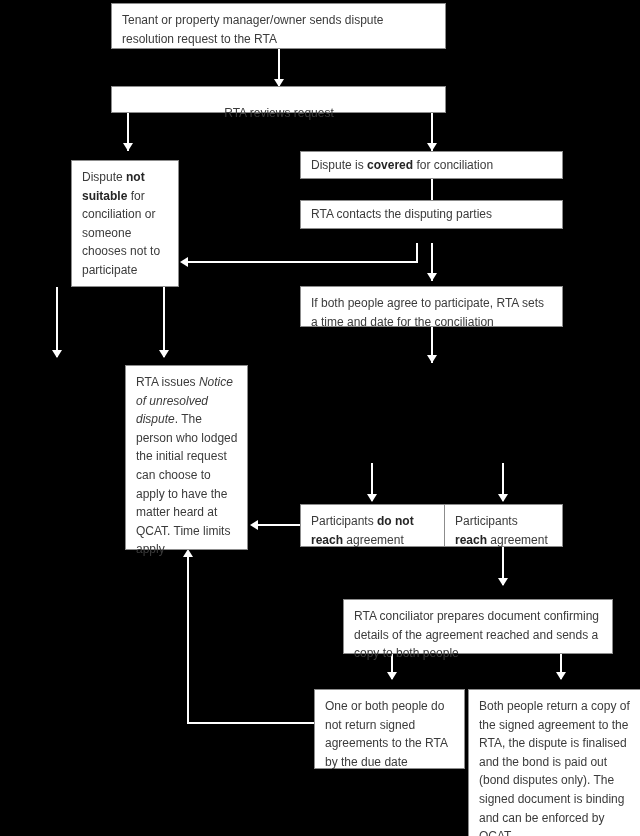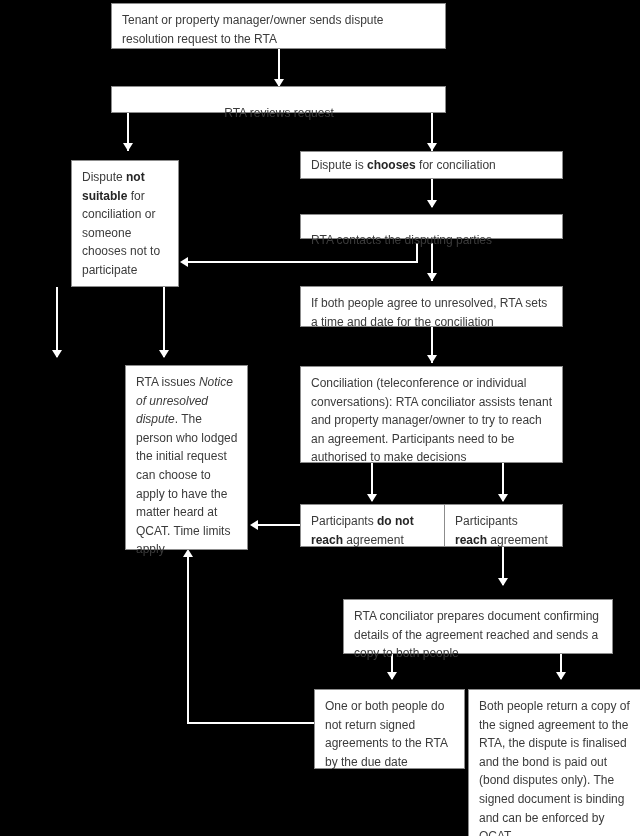--- a/index.html
+++ b/index.html
@@ -112,30 +112,29 @@
   <div class="conn h" style="left:187px; top:722px; width:130px;"></div>
   <div class="conn v" style="left:187px; top:557px; height:166px;"></div>
   <div class="arrow up" style="left:183px; top:549px;"></div>
 
   <div class="node" style="left:111px; top:3px; width:335px; height:46px;">Tenant or property manager/owner sends dispute resolution request to the RTA</div>
 
   <div class="node center" style="left:111px; top:86px; width:335px; height:27px; padding-top:17px;">RTA reviews request</div>
 
   <div class="node" style="left:71px; top:160px; width:108px; height:127px;">Dispute <b>not suitable</b> for conciliation or someone chooses not to participate</div>
 
-  <div class="node" style="left:300px; top:151px; width:263px; height:28px; padding-top:4px;">Dispute is <b>chooses</b> for conciliation</div>
+  <div class="node" style="left:300px; top:151px; width:263px; height:28px; padding-top:4px;">Dispute is <b>covered</b> for conciliation</div>
 
-  <div class="node" style="left:300px; top:214px; width:263px; height:14px; padding-top:16px;">RTA contacts the disputing parties</div>
+  <div class="node" style="left:300px; top:200px; width:263px; height:29px; padding-top:4px;">RTA contacts the disputing parties</div>
 
-  <div class="node" style="left:300px; top:286px; width:263px; height:41px;">If both people agree to unresolved, RTA sets a time and date for the conciliation</div>
+  <div class="node" style="left:300px; top:286px; width:263px; height:41px;">If both people agree to participate, RTA sets a time and date for the conciliation</div>
 
 
   <div class="node" style="left:125px; top:365px; width:123px; height:185px;">RTA issues <i>Notice of unresolved dispute</i>. The person who lodged the initial request can choose to apply to have the matter heard at QCAT. Time limits apply</div>
 
-  <div class="node" style="left:300px; top:366px; width:263px; height:97px;">Conciliation (teleconference or individual conversations): RTA conciliator assists tenant and property manager/owner to try to reach an agreement. Participants need to be authorised to make decisions</div>
 
   <div class="node" style="left:300px; top:504px; width:154px; height:43px;">Participants <b>do not reach</b> agreement</div>
 
   <div class="node" style="left:444px; top:504px; width:119px; height:43px;">Participants <b>reach</b> agreement</div>
 
   <div class="node" style="left:343px; top:586px; width:270px; height:55px;margin-top:13px;">RTA conciliator prepares document confirming details of the agreement reached and sends a copy to both people</div>
 
   <div class="node" style="left:314px; top:689px; width:151px; height:80px;">One or both people do not return signed agreements to the RTA by the due date</div>
 
   <div class="node" style="left:468px; top:689px; width:175px; height:150px;">Both people return a copy of the signed agreement to the RTA, the dispute is finalised and the bond is paid out (bond disputes only). The signed document is binding and can be enforced by QCAT</div>

